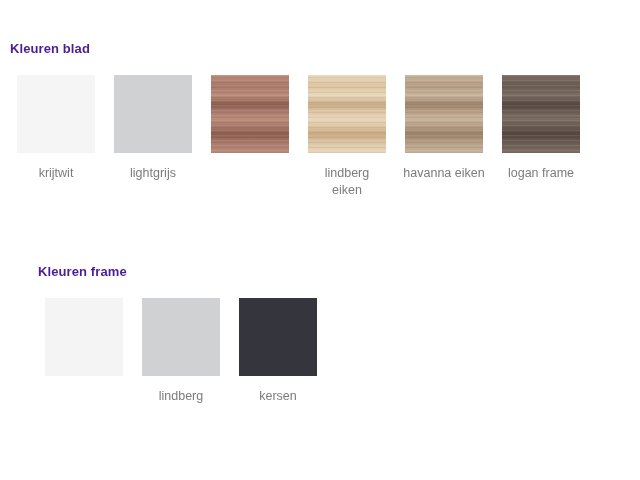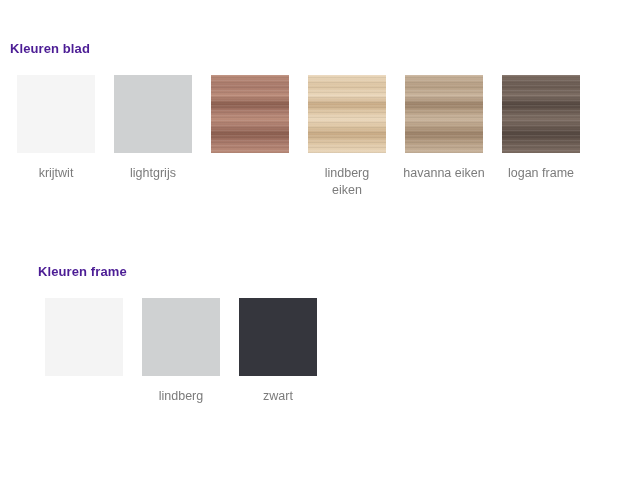--- a/index.html
+++ b/index.html
@@ -151,18 +151,18 @@
     <div class="swatch-row" id="row-frame">
         <div class="swatch-cell">
           <div class="swatch-chip" style="background: rgb(244, 244, 244);"></div>
         </div>
         <div class="swatch-cell">
           <div class="swatch-chip" style="background: rgb(207, 209, 210);"></div>
           <div class="swatch-label">lindberg</div>
         </div>
         <div class="swatch-cell">
           <div class="swatch-chip" style="background: rgb(53, 54, 61);"></div>
-          <div class="swatch-label">zwart</div>
+          <div class="swatch-label">kersen</div>
         </div>
       </div>
   </div>
 
 </div>
 
 </body></html>

